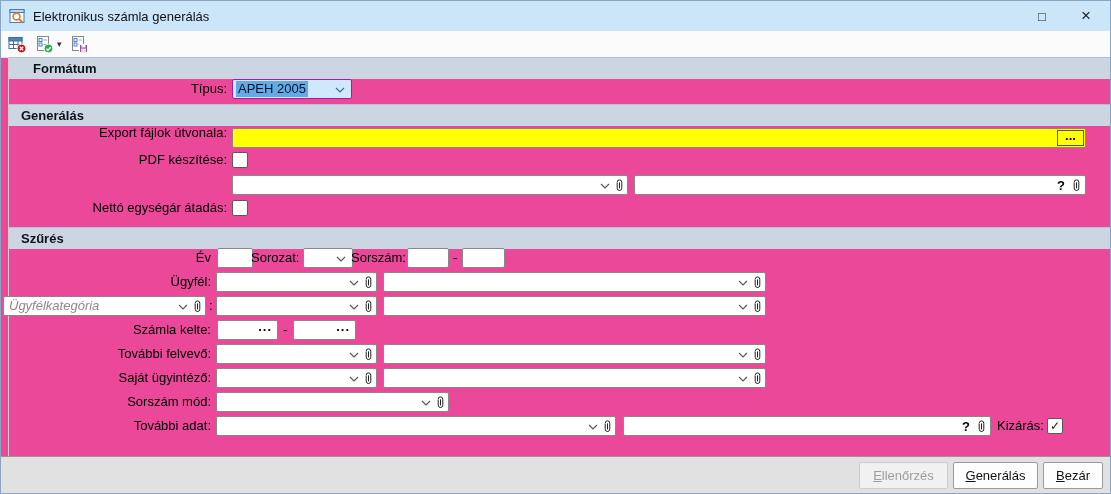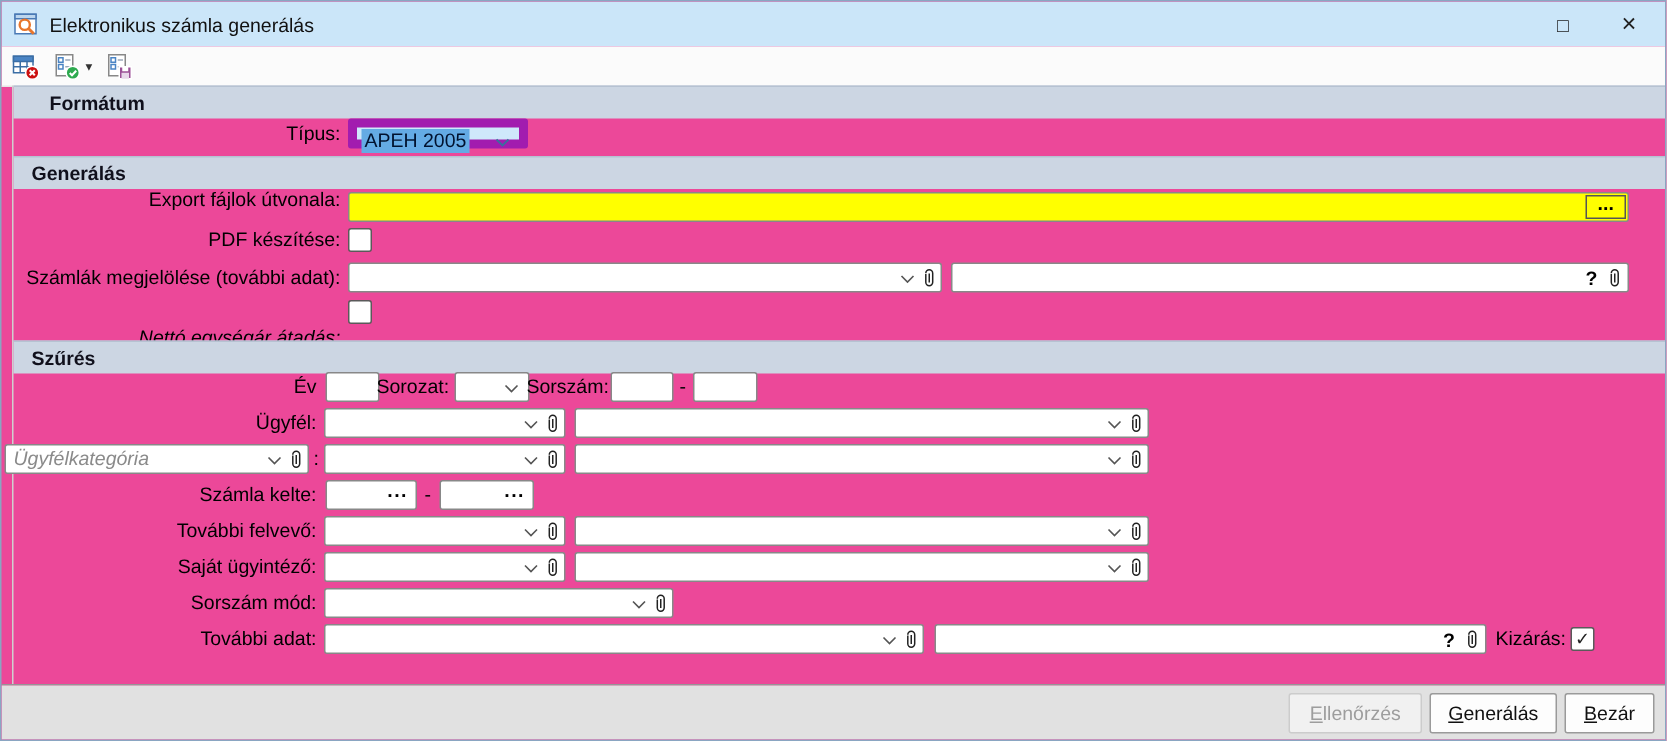--- a/index.html
+++ b/index.html
@@ -38,21 +38,21 @@
   .fld .dots, .combo .dots{position:absolute;right:5px;top:-2px;font-weight:bold;letter-spacing:1px;}
   .yellow{background:#ffff00;}
   .browse{position:absolute;right:1px;top:1px;width:27px;height:16px;background:#ffff00;
           border:1px solid #555;box-sizing:border-box;text-align:center;line-height:10px;
           font-weight:bold;}
   .chk{position:absolute;width:16px;height:16px;background:#fff;border:1px solid #5a5a5a;
        border-radius:2px;box-sizing:border-box;text-align:center;line-height:14px;font-size:12px;color:#222;}
   .dash{position:absolute;height:20px;line-height:20px;font-weight:normal;}
   .ph{position:absolute;left:5px;top:0;line-height:18px;color:#8a8a8a;font-style:italic;}
   
-  .combo.focus{border:6px solid #a21caf;background:#cfe8fb;}
+  .combo.focus{border:1px solid #a21caf;background:#cfe8fb;}
   .combo.focus .sel{position:absolute;left:3px;top:1px;height:16px;line-height:16px;
        background:#64abe4;color:#00122e;padding:0 2px;}
   
   .divider{position:absolute;left:0;right:0;top:455px;height:1px;background:#969696;}
   .footer{position:absolute;left:0;right:0;top:456px;bottom:0;background:#e1e1e1;}
   .btn{position:absolute;top:461px;height:27px;background:#fdfdfd;border:1px solid #9a9a9a;
        border-radius:2px;box-sizing:border-box;text-align:center;line-height:25px;color:#111;}
   .btn.disabled{background:#f1f1f1;border-color:#cccccc;color:#9d9d9d;}
   .u{text-decoration:underline;}
 </style>
@@ -129,39 +129,38 @@
   </div>
 
   <div class="lbl" style="right:883px;top:122px;">Export fájlok útvonala:</div>
   <div class="fld yellow" style="left:231px;top:127px;width:854px;">
     <div class="browse">...</div>
   </div>
 
   <div class="lbl" style="right:883px;top:149px;">PDF készítése:</div>
   <div class="chk" style="left:231px;top:151px;"></div>
 
-  <div class="lbl" style="right:883px;top:174px;">Számlák megjelölése (további adat):</div>
   <div class="combo" style="left:231px;top:174px;width:396px;">
     <svg class="chev" width="10" height="6" viewBox="0 0 10 6">
         <path d="M1 1 l4 4 l4 -4" fill="none" stroke="#555" stroke-width="1.1"></path>
       </svg>
     <svg class="clip" width="9" height="13" viewBox="0 0 9 13">
         <path d="M2.2 3.2 a2.3 2.3 0 0 1 4.6 0 v6 a2.3 2.3 0 0 1 -4.6 0 v-5.6" fill="none" stroke="#222"></path>
         <line x1="4.5" y1="3.4" x2="4.5" y2="9.4" stroke="#222"></line>
       </svg>
   </div>
   <div class="fld" style="left:633px;top:174px;width:452px;">
     <span class="qmark">?</span>
     <svg class="clip" width="9" height="13" viewBox="0 0 9 13">
         <path d="M2.2 3.2 a2.3 2.3 0 0 1 4.6 0 v6 a2.3 2.3 0 0 1 -4.6 0 v-5.6" fill="none" stroke="#222"></path>
         <line x1="4.5" y1="3.4" x2="4.5" y2="9.4" stroke="#222"></line>
       </svg>
   </div>
 
-  <div class="lbl" style="right:883px;top:214px;font-style:italic;">Nettó egységár átadás:</div>
+  <div class="lbl" style="right:883px;top:197px;">Nettó egységár átadás:</div>
   <div class="chk" style="left:231px;top:199px;"></div>
 
   <div class="band" style="top:226px;">
     <span>Szűrés</span>
   </div>
 
   <div class="lbl" style="right:899px;top:247px;">Év</div>
   <div class="fld" style="left:216px;top:247px;width:36px;"></div>
   <div class="lbl" style="left:250px;top:247px;width:46px;">Sorozat:</div>
   <div class="combo" style="left:302px;top:247px;width:50px;">

